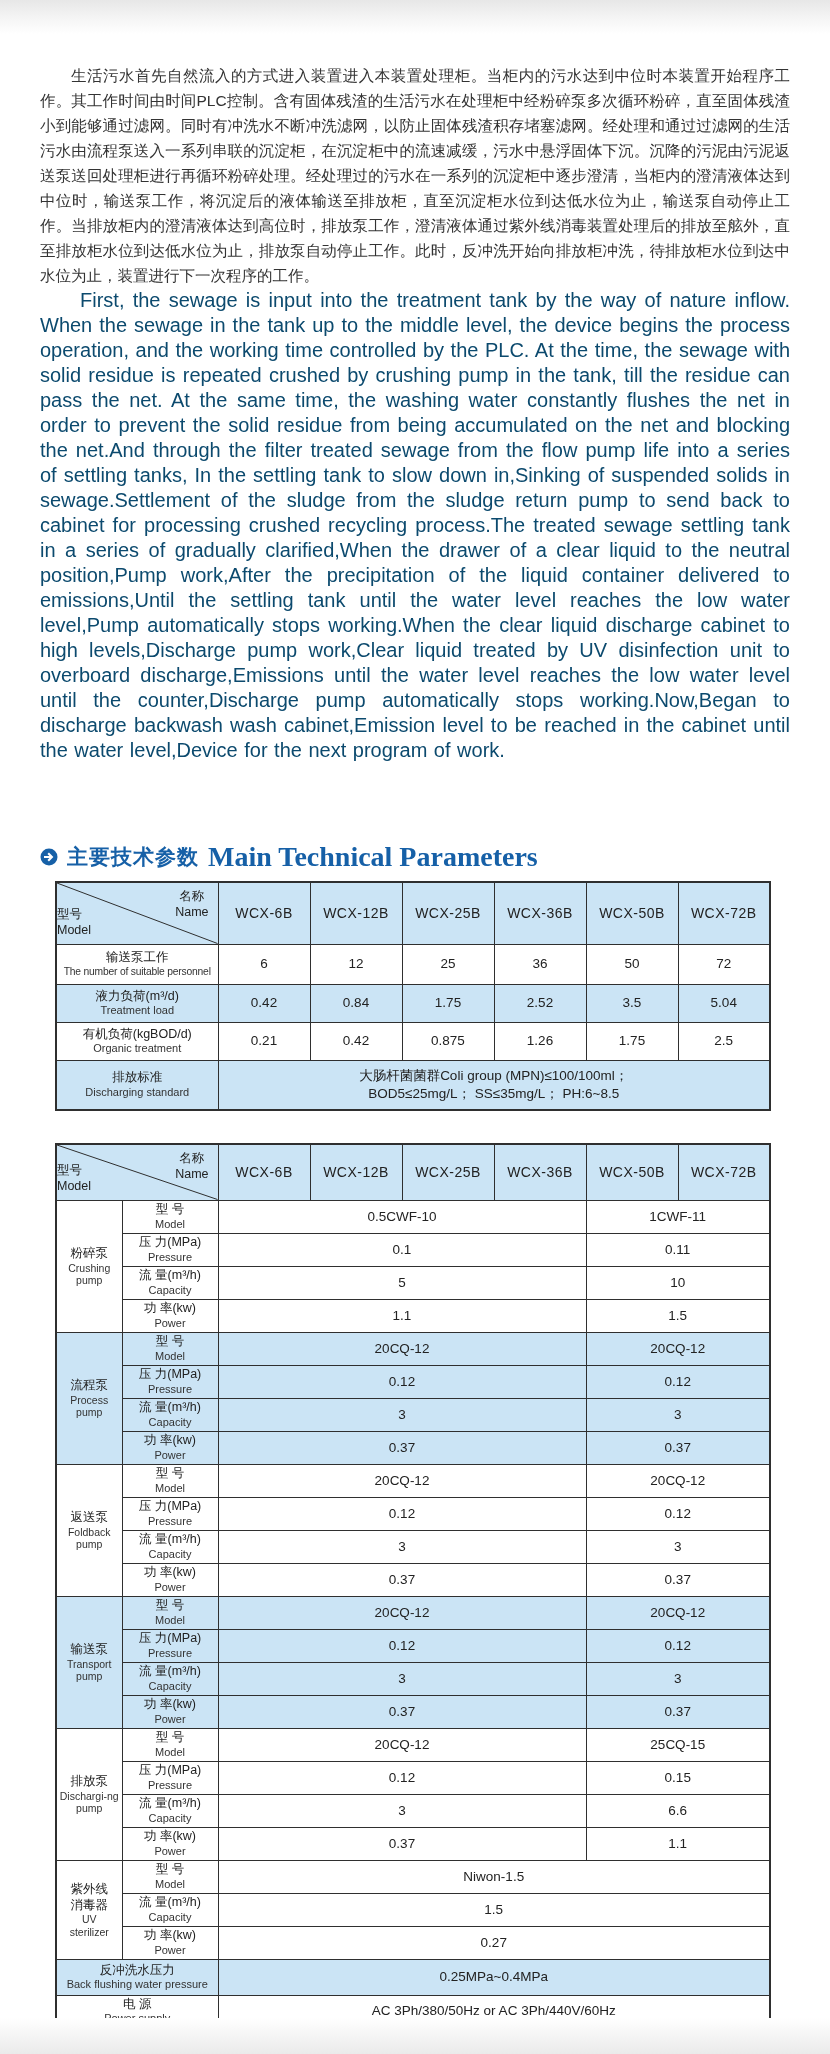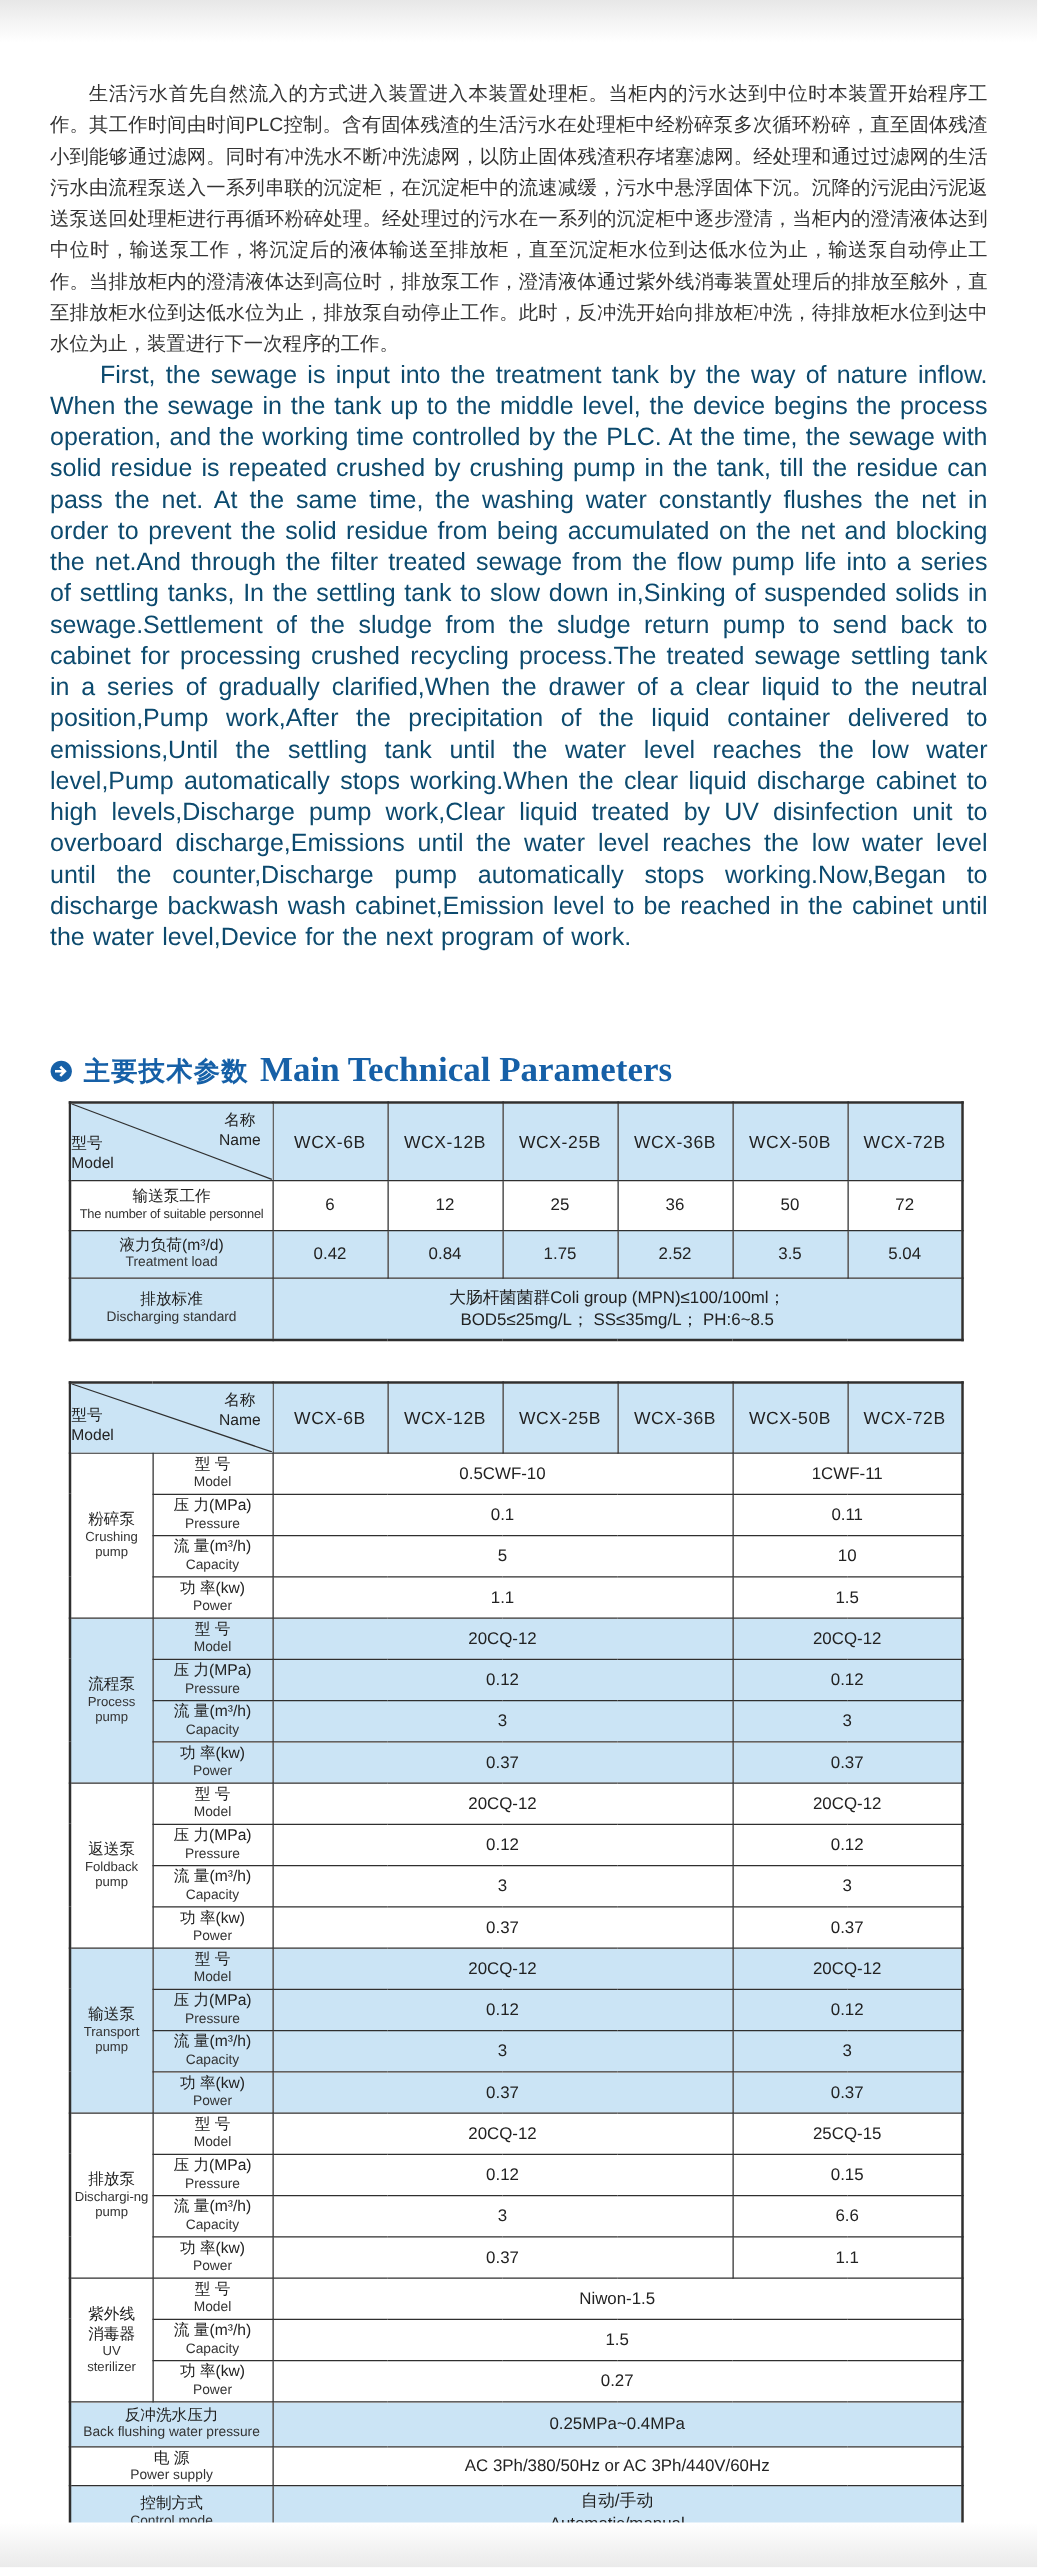--- a/index.html
+++ b/index.html
@@ -118,20 +118,32 @@
               <div class="lz">液力负荷(m³/d)</div>
               <div class="le">Treatment load</div>
             </td>
             <td class="val">0.42</td>
             <td class="val">0.84</td>
             <td class="val">1.75</td>
             <td class="val">2.52</td>
             <td class="val">3.5</td>
             <td class="val">5.04</td>
           </tr>
+          <tr class="" style="height:38px">
+            <td>
+              <div class="lz">有机负荷(kgBOD/d)</div>
+              <div class="le">Organic treatment</div>
+            </td>
+            <td class="val">0.21</td>
+            <td class="val">0.42</td>
+            <td class="val">0.875</td>
+            <td class="val">1.26</td>
+            <td class="val">1.75</td>
+            <td class="val">2.5</td>
+          </tr>
           <tr class="shade" style="height:50px">
             <td>
               <div class="lz">排放标准</div>
               <div class="le">Discharging standard</div>
             </td>
             <td class="val" colspan="6">大肠杆菌菌群Coli group (MPN)≤100/100ml；<br>BOD5≤25mg/L；  SS≤35mg/L；  PH:6~8.5</td>
           </tr>
         </tbody>
       </table>
     </div>

